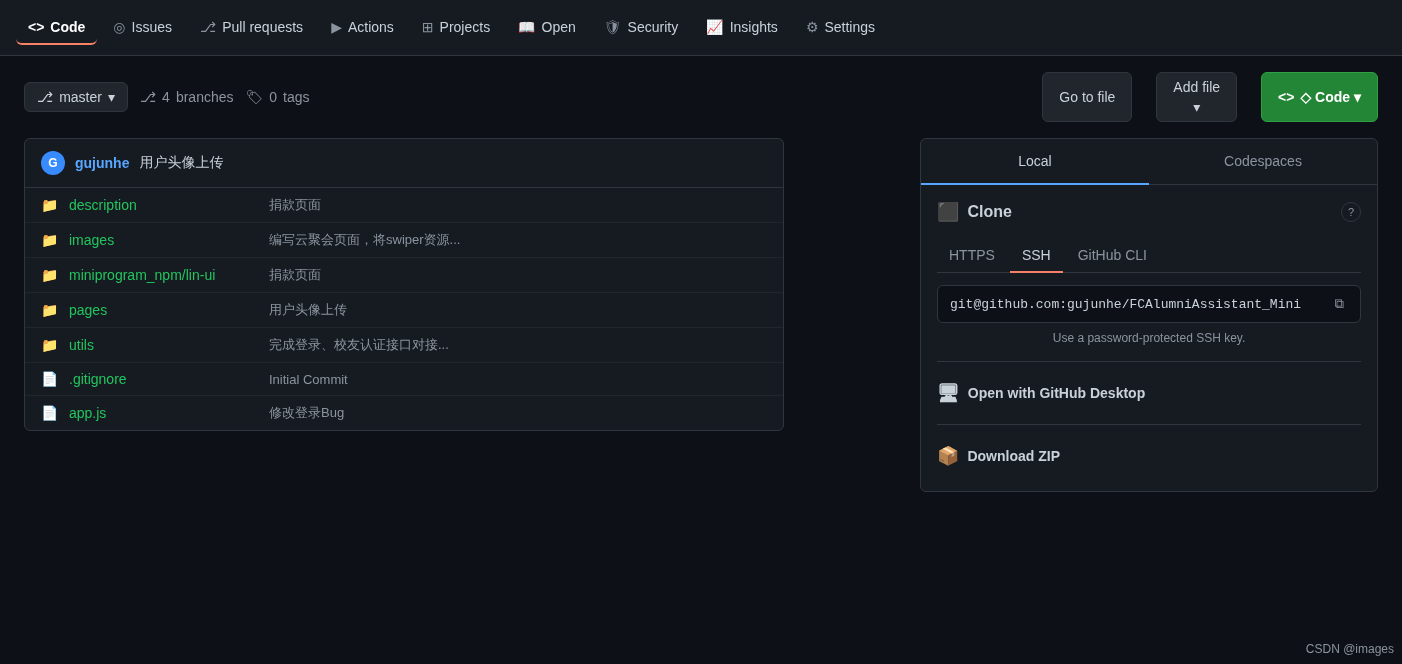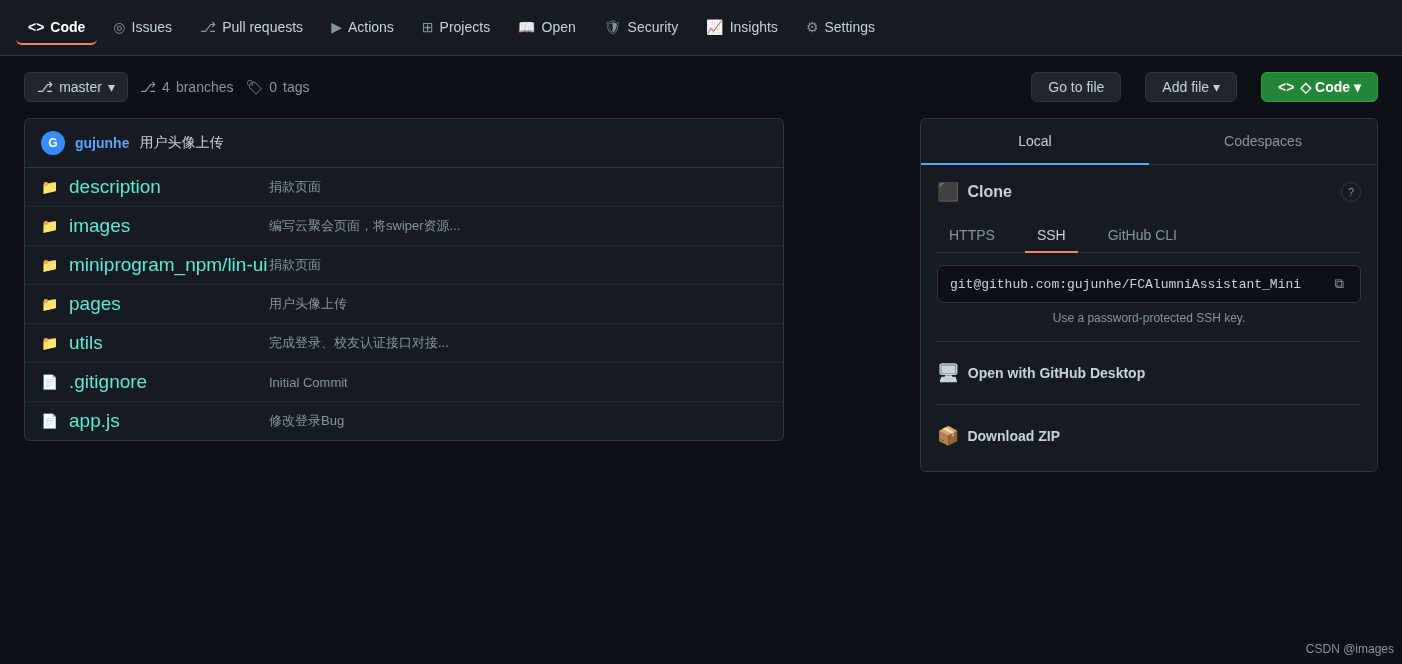--- a/index.html
+++ b/index.html
@@ -103,20 +103,21 @@
       background: #21262d;
       border: 1px solid #30363d;
       color: #c9d1d9;
       padding: 6px 16px;
       border-radius: 6px;
       cursor: pointer;
       font-size: 14px;
       display: flex;
       align-items: center;
       gap: 4px;
+      flex-direction: column;
     }
     .btn-green {
       background: #238636;
       border: 1px solid #2ea043;
       color: #fff;
       padding: 6px 16px;
       border-radius: 6px;
       cursor: pointer;
       font-size: 14px;
       font-weight: 600;
@@ -180,23 +181,23 @@
       cursor: pointer;
     }
     .file-row:last-child { border-bottom: none; }
     .file-icon {
       width: 20px;
       margin-right: 8px;
       color: #8b949e;
       flex-shrink: 0;
     }
     .file-name {
-      color: #5eead4;
+      color: #22c55e;
       min-width: 200px;
-      font-size: 19px;
+      font-size: 14px;
     }
     .file-commit {
       color: #8b949e;
       flex: 1;
       font-size: 13px;
       overflow: hidden;
       text-overflow: ellipsis;
       white-space: nowrap;
       max-width: 350px;
     }
@@ -258,21 +259,21 @@
       display: flex;
       align-items: center;
       justify-content: center;
       font-size: 11px;
       color: #8b949e;
       cursor: pointer;
     }
 
     .clone-subtabs {
       display: flex;
-      gap: 18px;
+      gap: 3px;
       margin-bottom: 12px;
       border-bottom: 1px solid #30363d;
     }
     .clone-subtab {
       padding: 8px 12px;
       font-size: 14px;
       cursor: pointer;
       color: #8b949e;
     }
     .clone-subtab.active {

